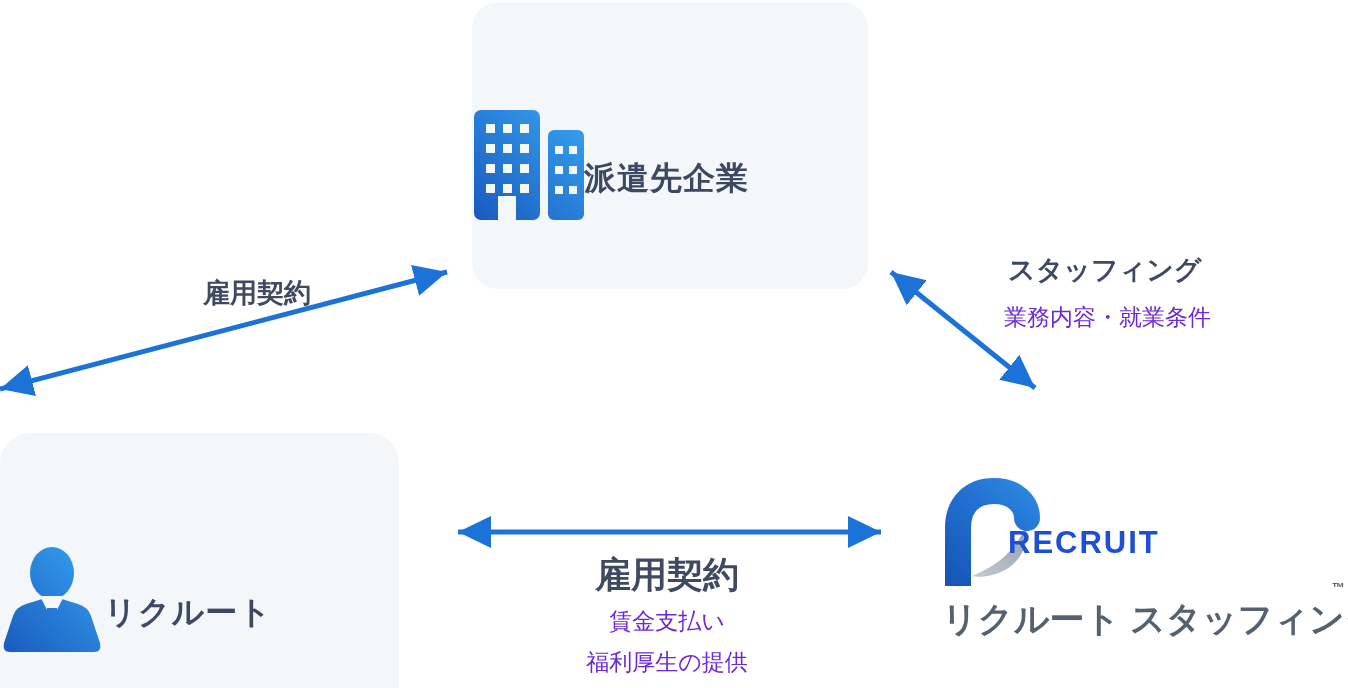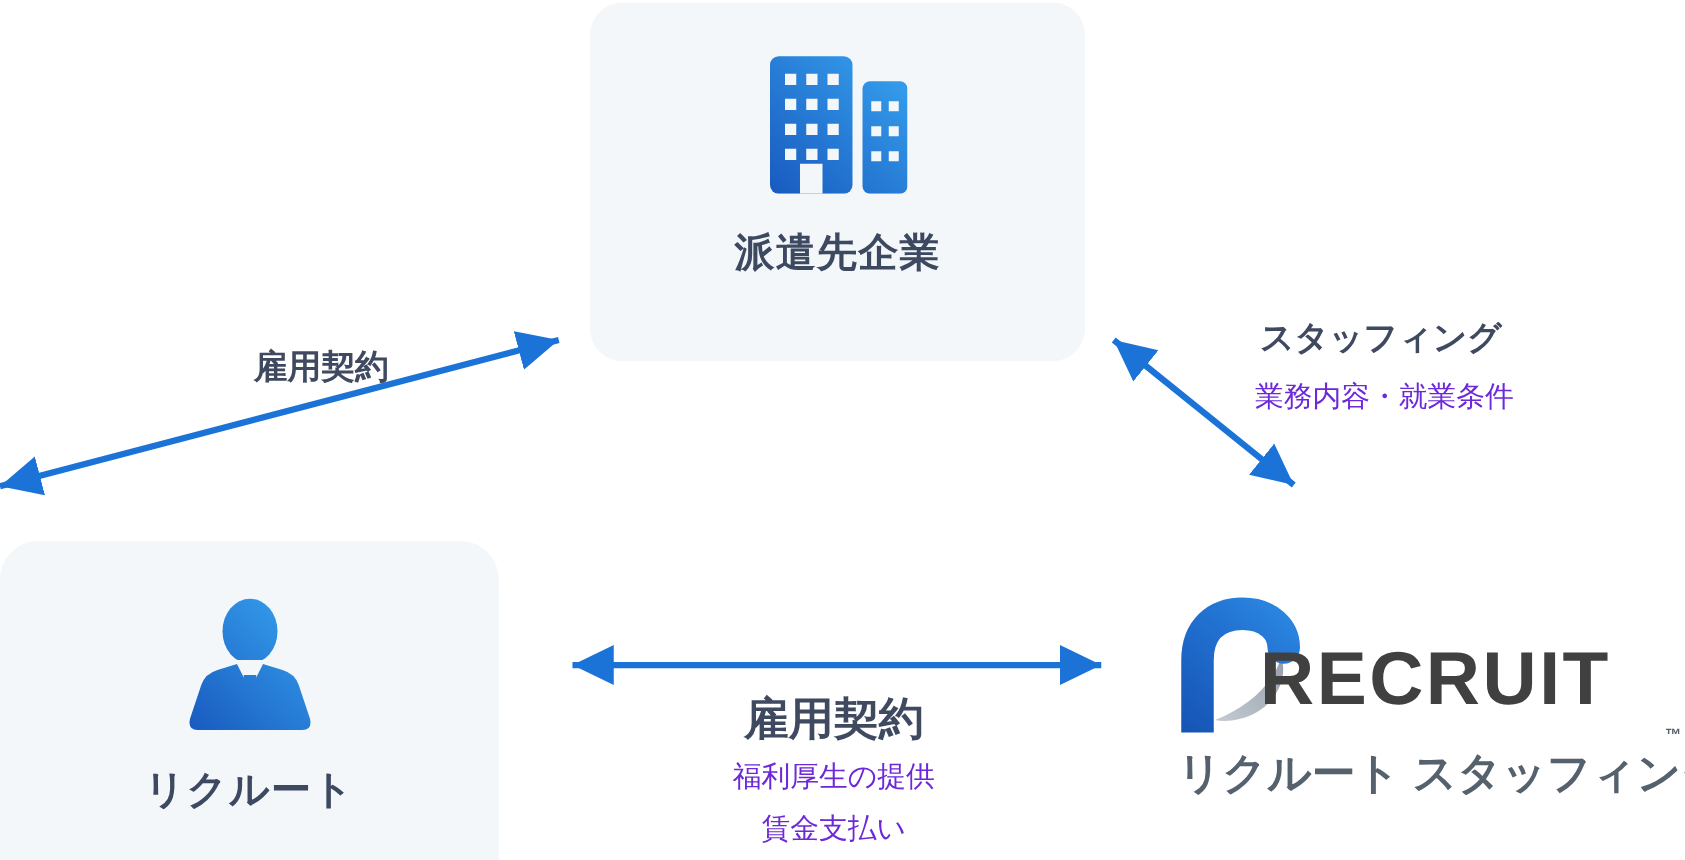--- a/index.html
+++ b/index.html
@@ -3,34 +3,34 @@
 <meta charset="utf-8">
 <style>
   html,body{margin:0;padding:0;background:#ffffff;}
   .canvas{
     position:relative;width:1348px;height:688px;overflow:hidden;background:#ffffff;
     font-family:"Liberation Sans","DejaVu Sans",sans-serif;
   }
   
   .card{
     position:absolute;background:#F3F7FA;border-radius:26px;
-    display:flex;flex-direction:column;align-items:center;
+    display:flex;flex-direction:row;align-items:center;
   }
   .card-top{left:472px;top:2px;width:396px;height:246px;padding-top:41px;}
   .card-staff{left:0px;top:433px;width:399px;height:245px;padding-top:45px;border-radius:30px;}
   .card-label{
     margin-top:23px;font-size:32px;font-weight:700;color:#3D4861;
     letter-spacing:1px;white-space:nowrap;line-height:38px;
   }
   
   .logo-box{position:absolute;left:942px;top:452px;width:406px;height:210px;background:#ffffff;}
   .logo-mark{position:absolute;left:2px;top:24px;}
   .logo-wordmark{
-    position:absolute;left:66px;top:66px;font-size:60px;font-weight:700;
-    letter-spacing:2px;color:#404040;white-space:nowrap;line-height:50px;
+    position:absolute;left:66px;top:66px;font-size:31px;font-weight:700;
+    letter-spacing:2px;color:#1d4ed8;white-space:nowrap;line-height:50px;
   }
   .logo-ja{
     position:absolute;left:0px;top:146px;font-size:35px;font-weight:700;
     letter-spacing:0px;color:#56616E;white-space:nowrap;line-height:42px;
   }
   .logo-tm{position:absolute;left:390px;top:128px;font-size:13px;font-weight:700;color:#56616E;}
   
   .rel-title{font-weight:700;font-size:27px;color:#3F4A60;line-height:34px;white-space:nowrap;}
   .rel-sub{font-weight:500;font-size:23px;color:#6d28d9;line-height:30px;white-space:nowrap;}
   .rel-command{position:absolute;left:203px;top:276px;}
@@ -141,17 +141,17 @@
     <div class="rel-title">雇用契約</div>
   </div>
 
   <div class="rel-dispatch">
     <div class="rel-title">スタッフィング</div>
     <div class="rel-sub">業務内容・就業条件</div>
   </div>
 
   <div class="rel-employment">
     <div class="rel-title">雇用契約</div>
+    <div class="rel-sub">賃金支払い</div>
     <div class="rel-sub">福利厚生の提供</div>
-    <div class="rel-sub">賃金支払い</div>
   </div>
 
 </div>
 
 </body></html>

